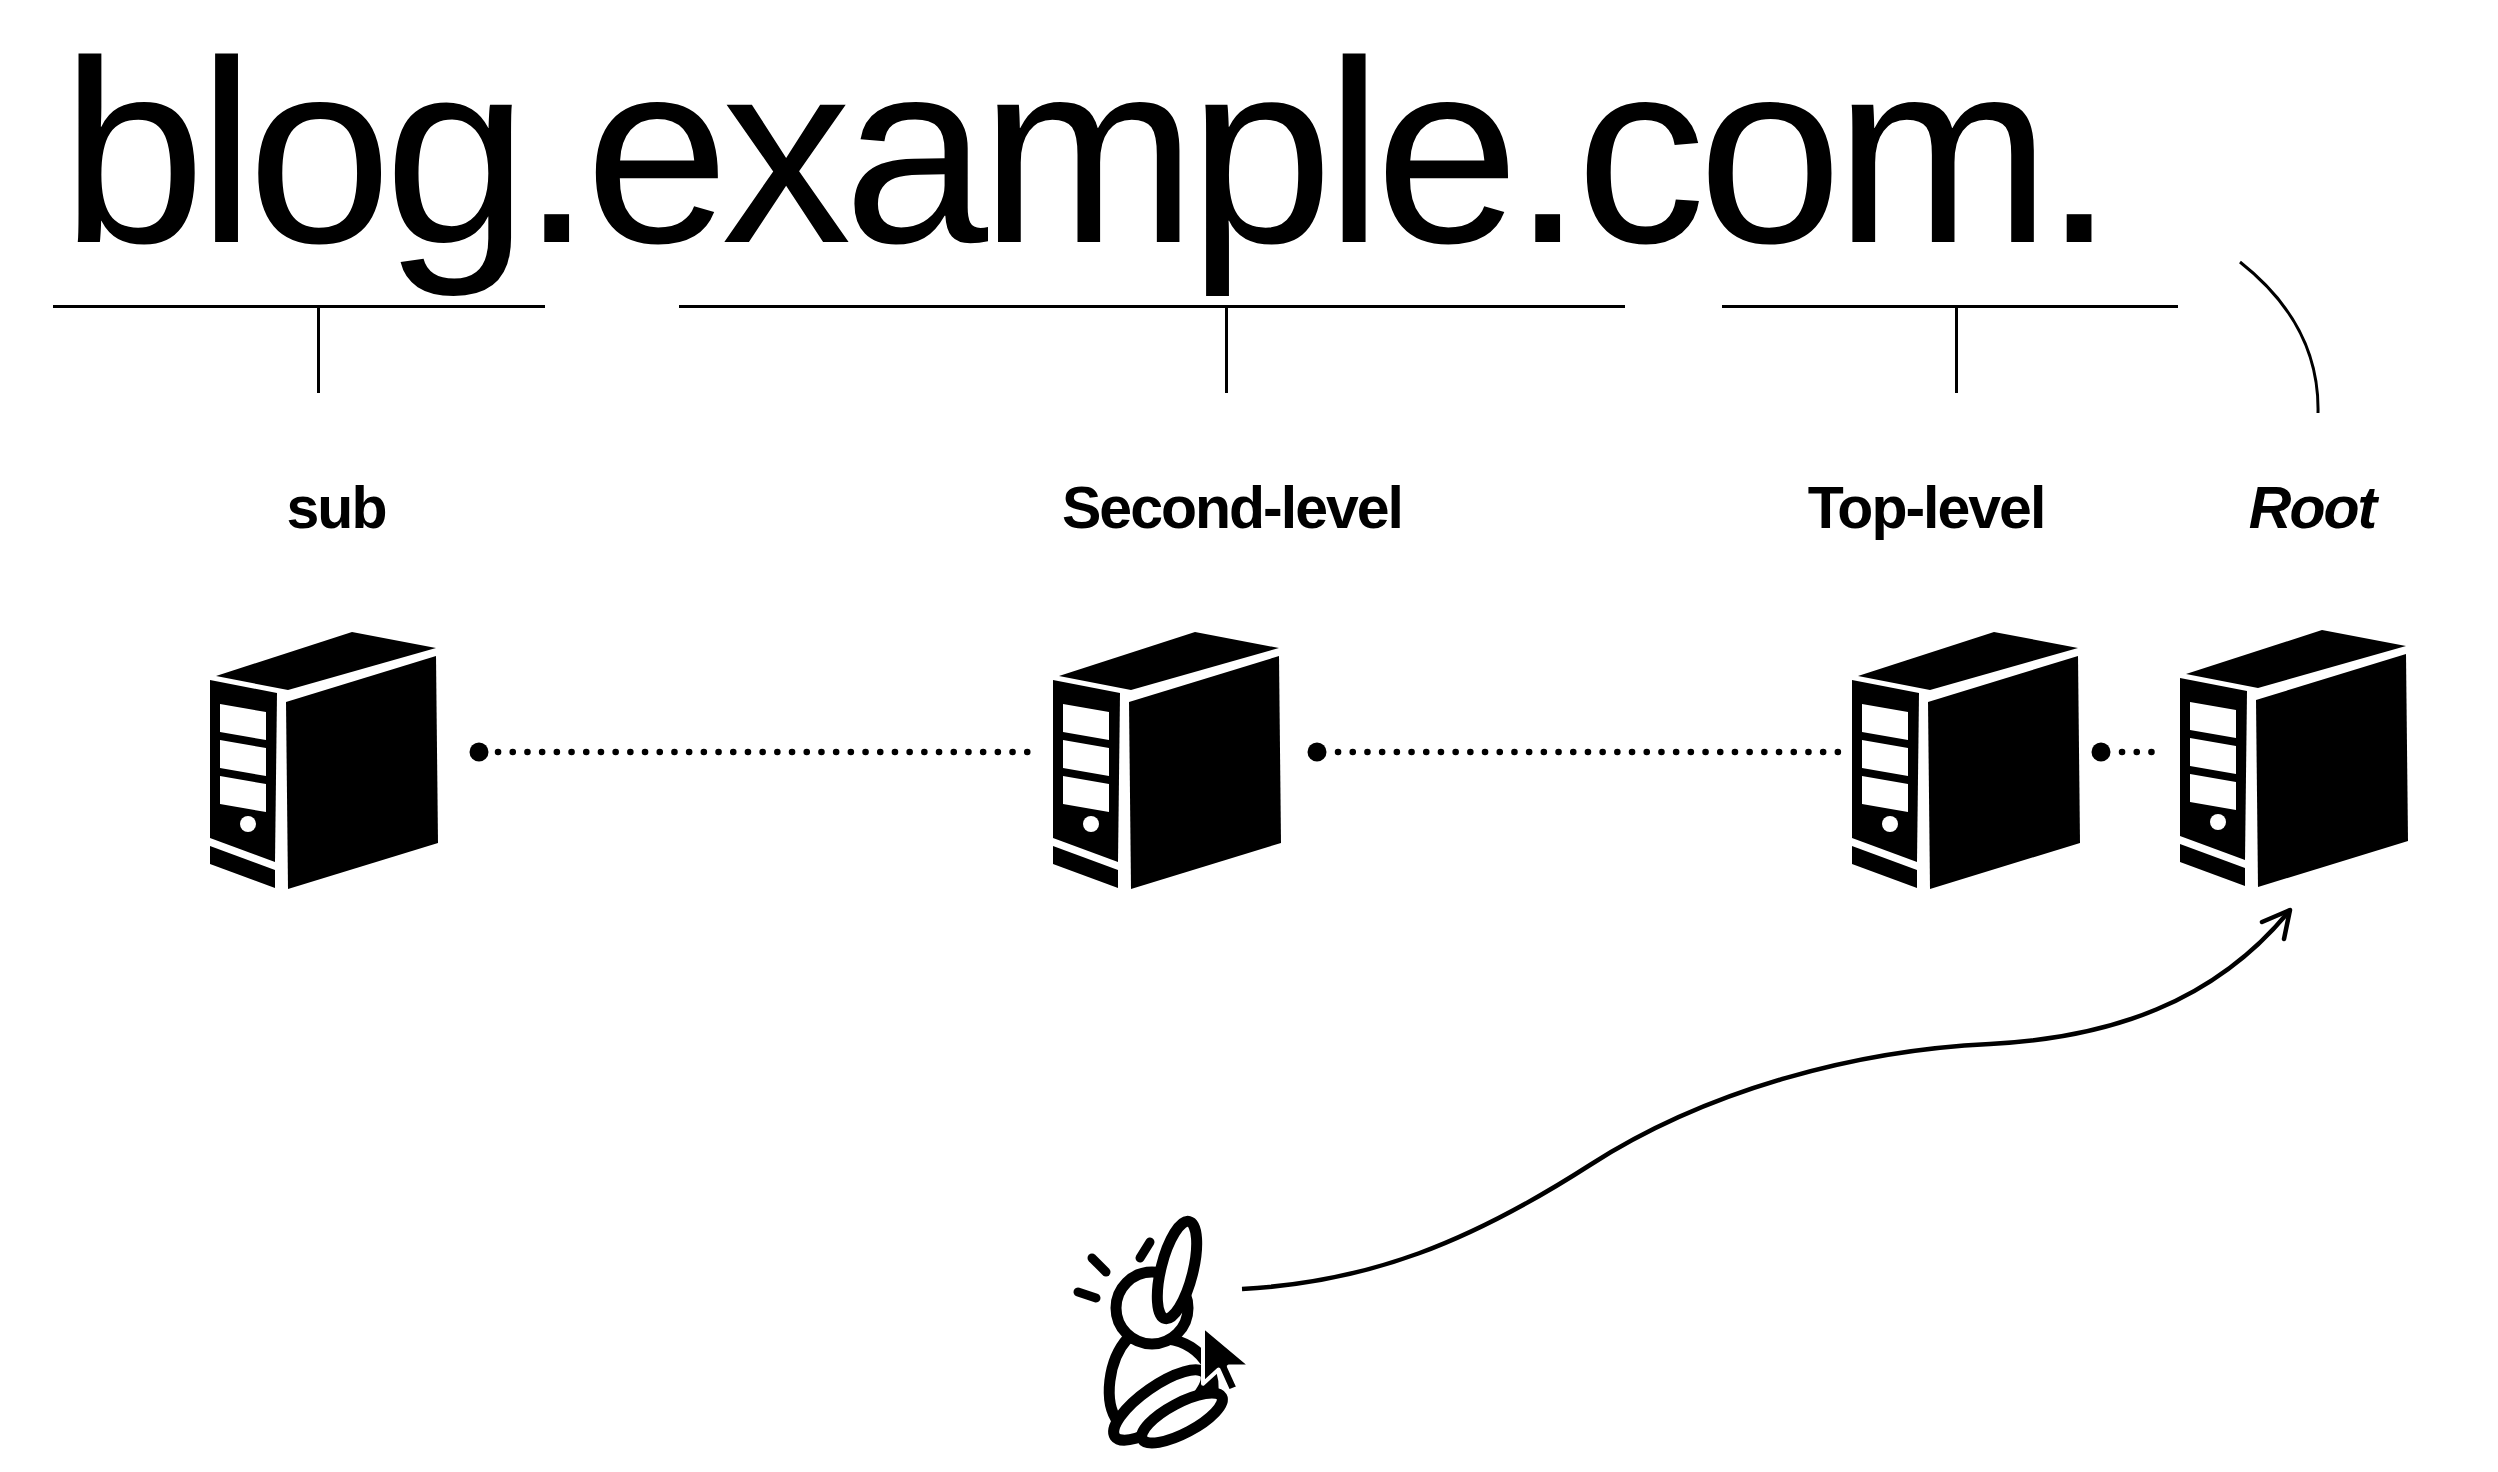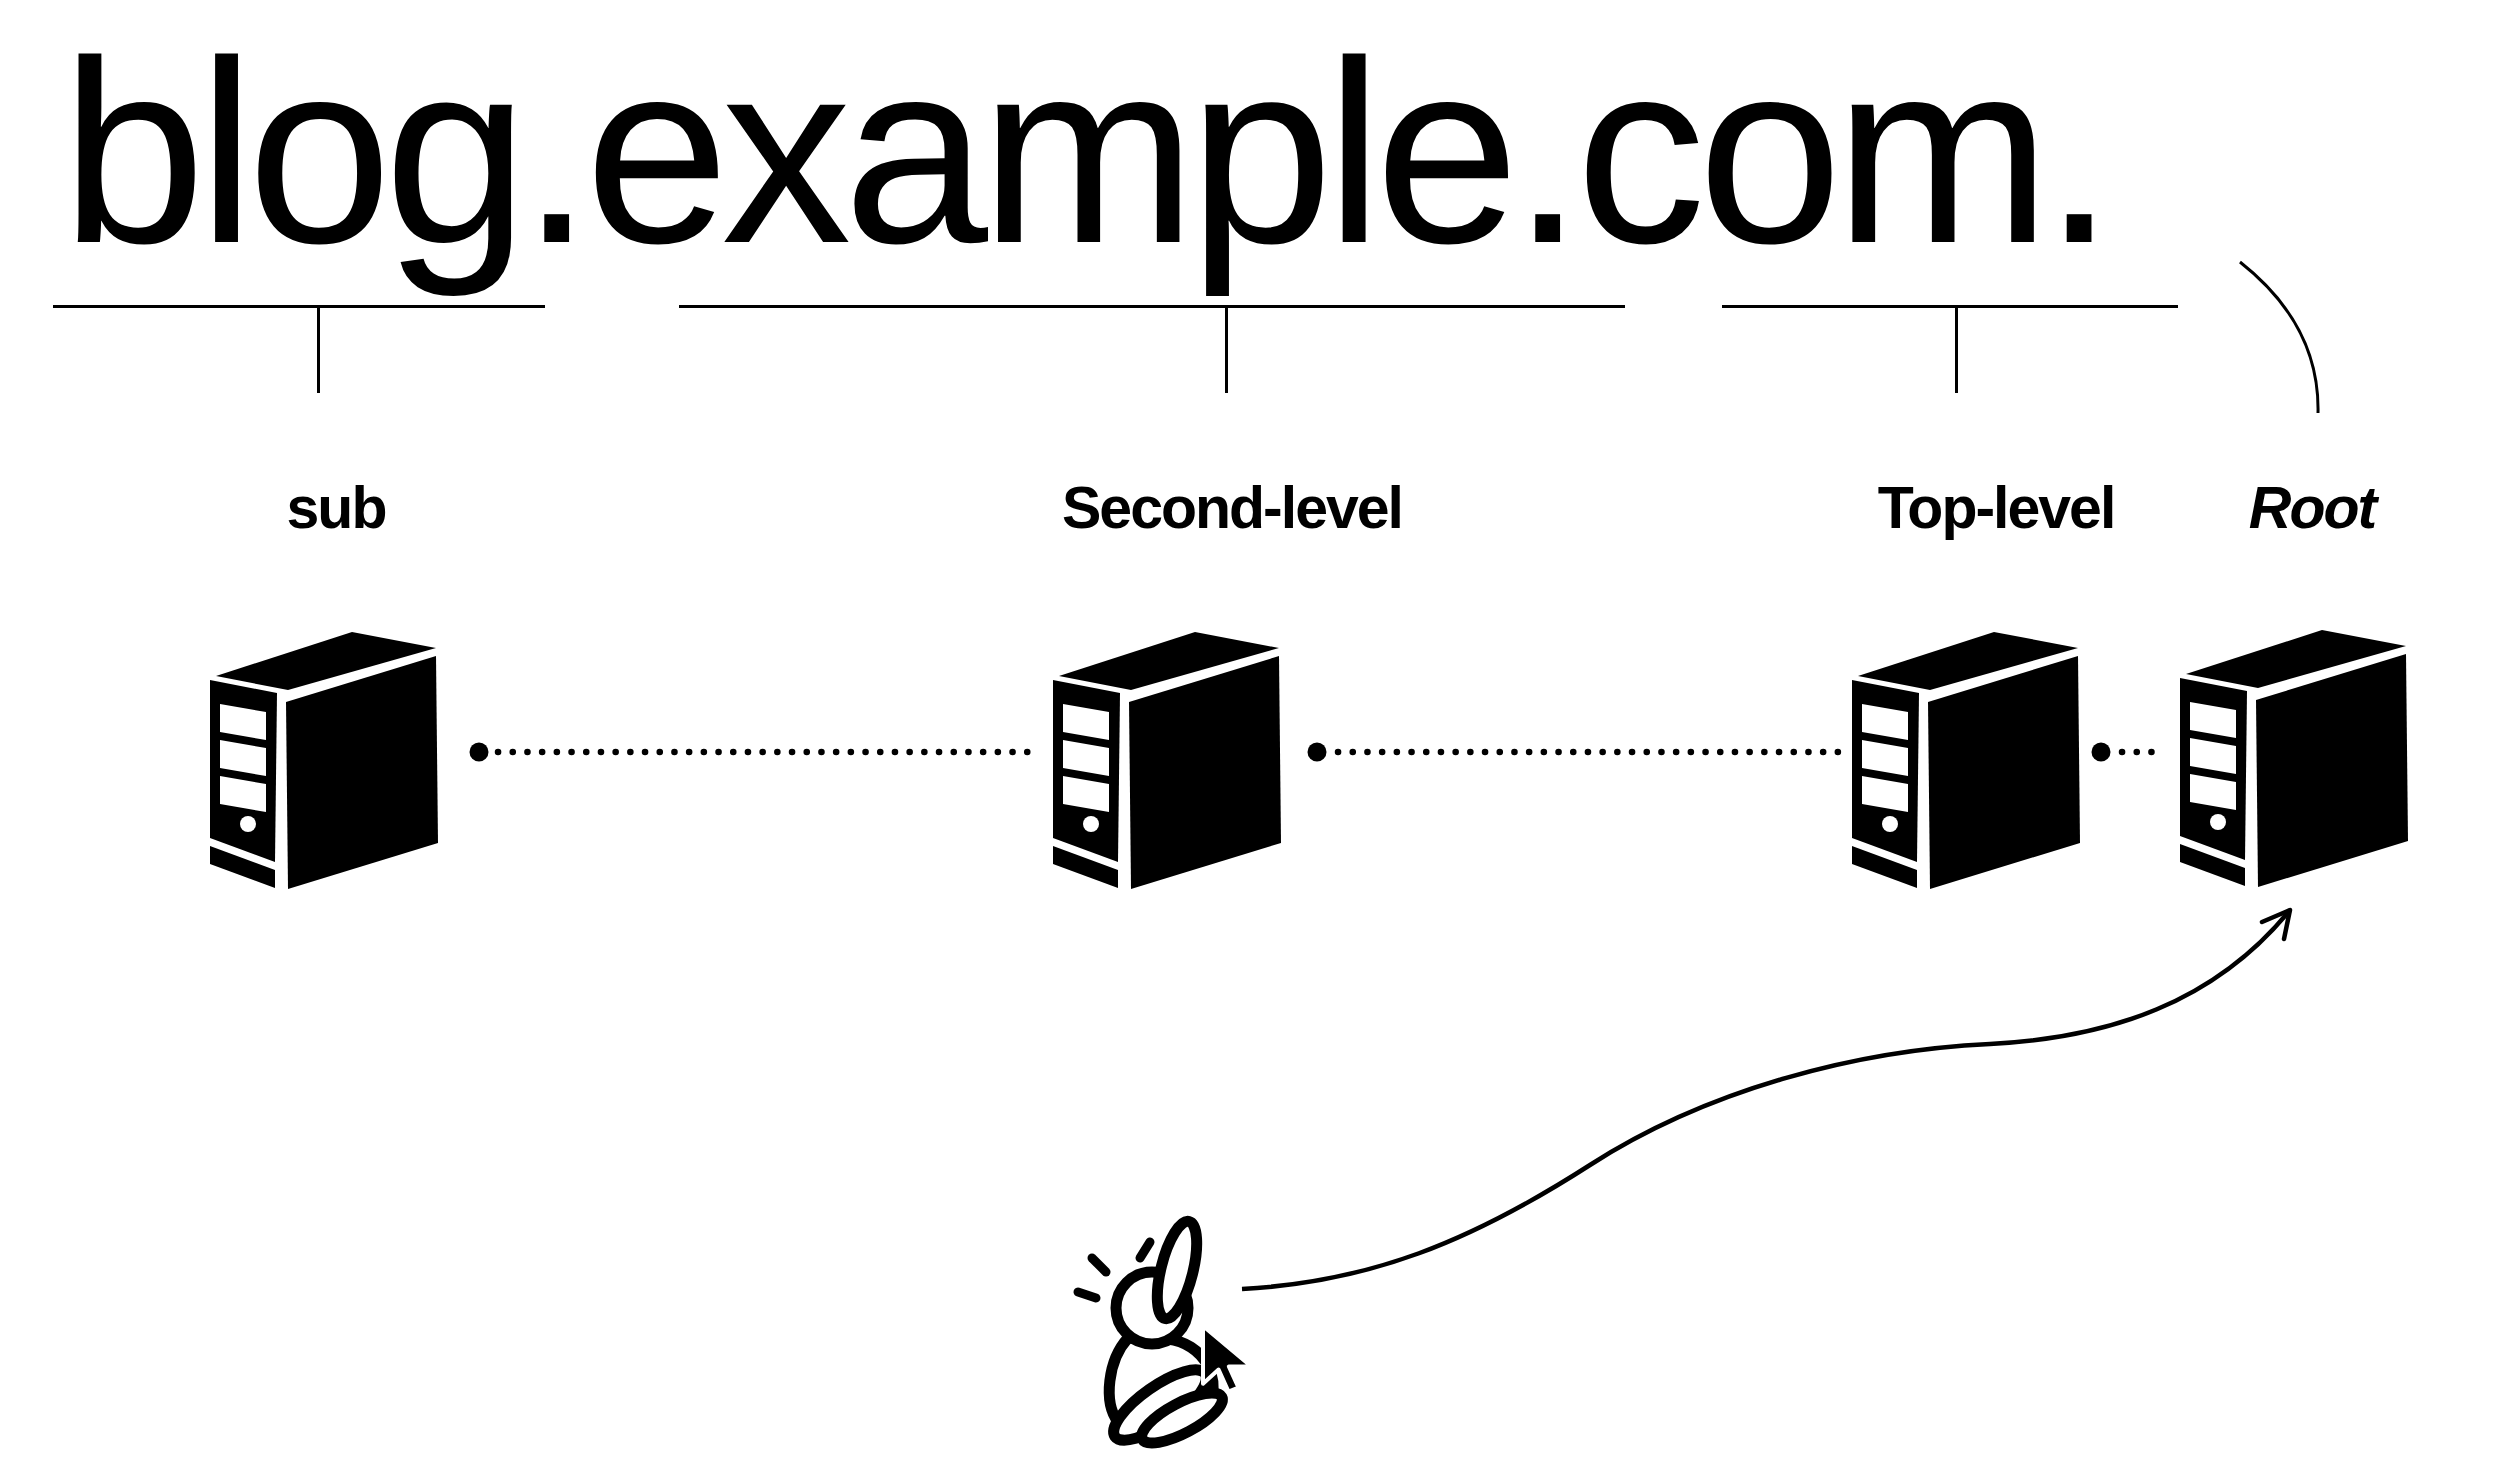--- a/index.html
+++ b/index.html
@@ -21,21 +21,21 @@
   #tick-second{left:1225px;}
   #tick-top{left:1955px;}
   .lvl{
     position:absolute;top:421px;transform:translateX(-50%);
     font-size:59px;line-height:87px;font-weight:700;letter-spacing:-2px;
     white-space:nowrap;
     margin-top:44px;
   }
   #label-sub{left:336px;}
   #label-second{left:1232px;}
-  #label-top{left:1996px;}
+  #label-top{left:1926px;}
   #label-root{left:2312px;font-style:italic;}
   #diagram-canvas{position:absolute;left:0;top:0;}
 </style>
 </head>
 <body>
 
 <div class="title">blog.example.com.</div>
 
 <div class="underline" id="underline-sub"></div>
 <div class="underline" id="underline-second"></div>

